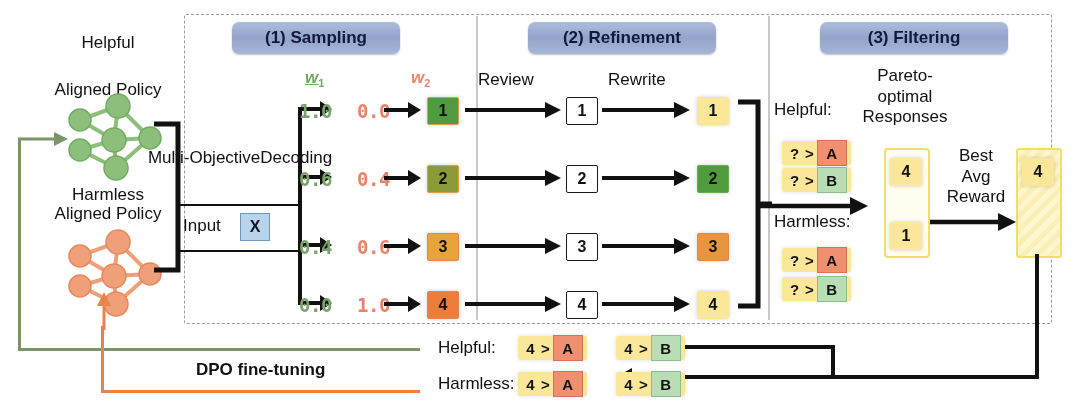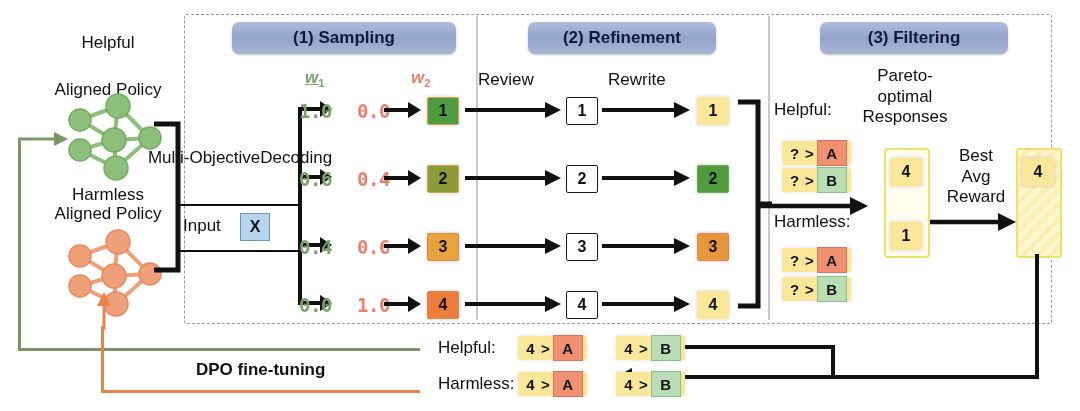--- a/index.html
+++ b/index.html
@@ -66,21 +66,21 @@
   .ln-o{background:#e8834a;}
   svg{position:absolute;overflow:visible;}
 </style>
 </head>
 <body>
 
 <div class="abs dashed-box" style="left:184px;top:14px;width:866px;height:308px;"></div>
 <div class="abs vdiv" style="left:476px;top:16px;height:304px;"></div>
 <div class="abs vdiv" style="left:768px;top:16px;height:304px;"></div>
 
-<div class="abs stage-hdr ctr" style="left:232px;top:22px;width:224px;height:32px;">(1) Sampling</div>
+<div class="abs stage-hdr ctr" style="left:232px;top:22px;width:168px;height:32px;">(1) Sampling</div>
 <div class="abs stage-hdr ctr" style="left:528px;top:22px;width:188px;height:32px;">(2) Refinement</div>
 <div class="abs stage-hdr ctr" style="left:820px;top:22px;width:188px;height:32px;">(3) Filtering</div>
 
 <div class="abs lbl ctr" style="left:26px;top:44px;width:164px;height:44px;flex-direction:column;gap:27px;">
   <span>Helpful</span>
   <span>Aligned Policy</span>
 </div>
 
 <svg width="130" height="92" style="left:52px;top:92px;">
   <g stroke="#8cc07a" stroke-width="4" fill="none">

